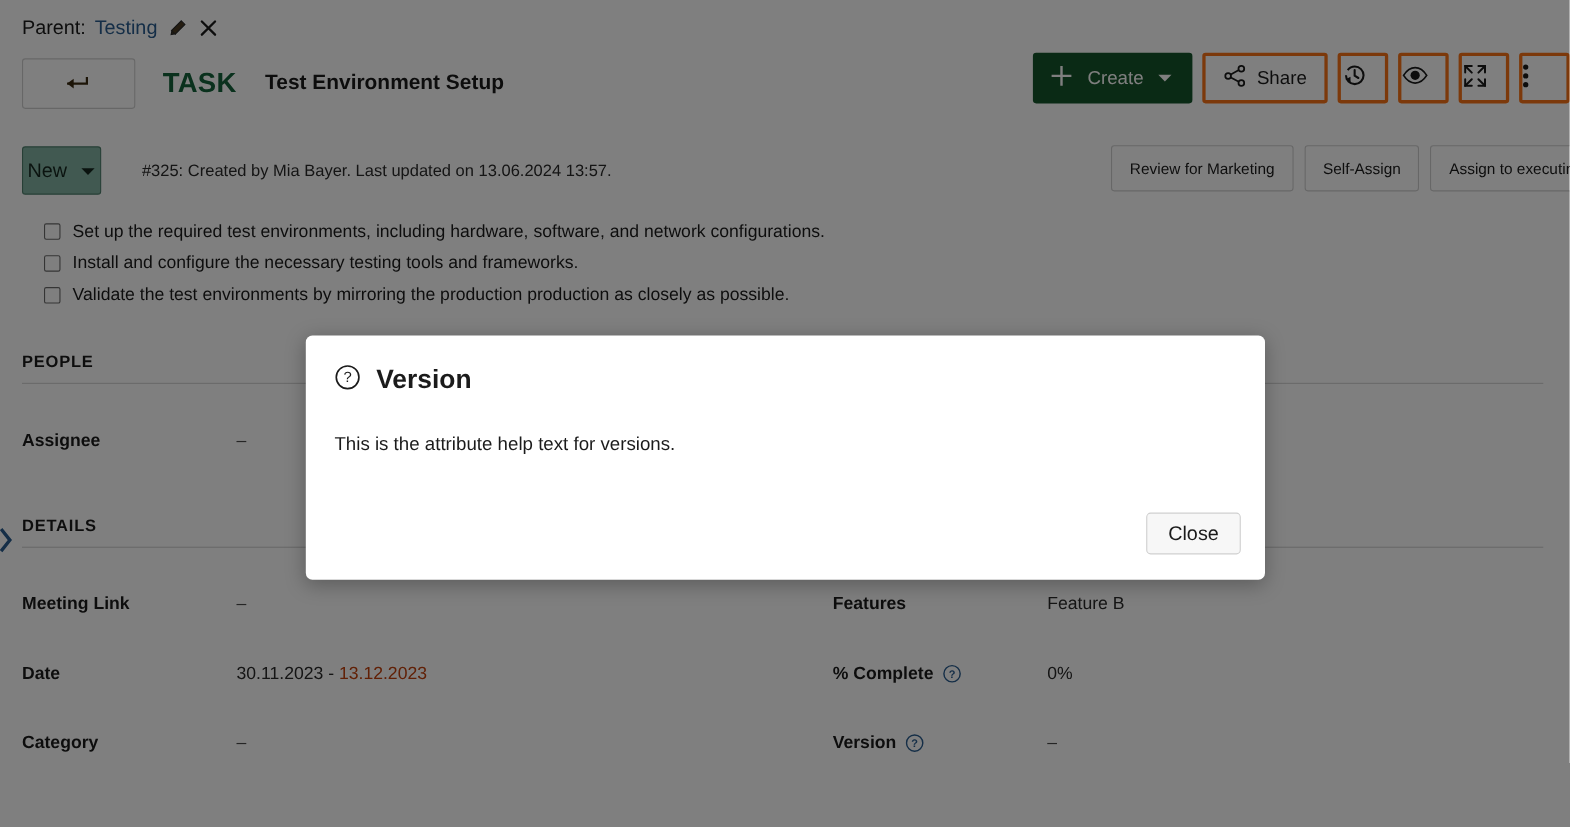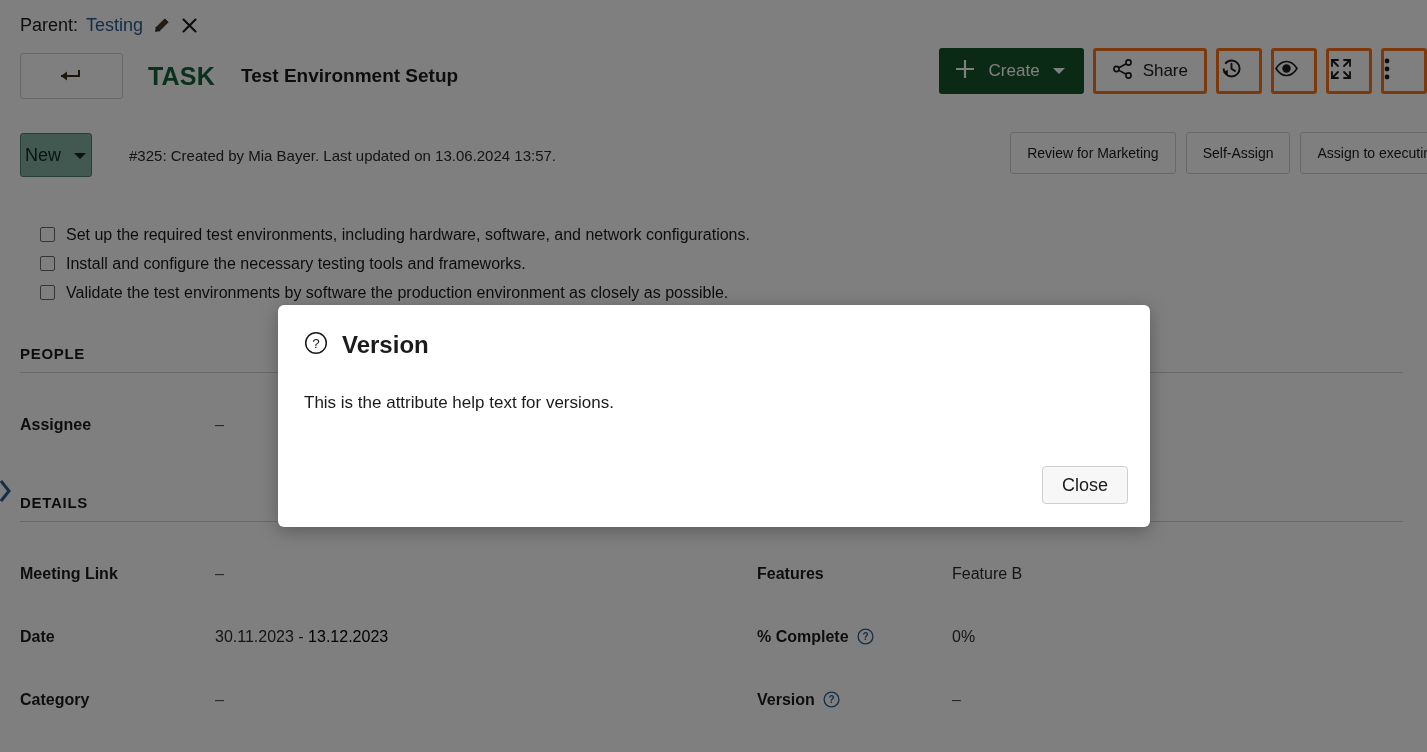--- a/index.html
+++ b/index.html
@@ -168,21 +168,21 @@
     font-size: 14px;
     color: #1b1b1b;
     cursor: pointer;
     white-space: nowrap;
     font-family: inherit;
     text-align: center;
   }
 
   
   .checklist {
-    margin-top: 42px;
+    margin-top: 18px;
     padding-left: 40px;
   }
   .check-item {
     display: flex;
     align-items: center;
     gap: 11px;
     height: 29px;
     font-size: 16px;
     color: #1b1b1b;
     white-space: nowrap;
@@ -236,21 +236,21 @@
     color: #1b1b1b;
     display: flex;
     align-items: center;
     gap: 8px;
   }
   .field-value {
     font-size: 16px;
     color: #2b2b2b;
   }
   .dash { color: #4b4b4b; }
-  .date-overdue { color: #000000; }
+  .date-overdue { color: #c2410c; }
   .help-icon {
     width: 17px;
     height: 17px;
     cursor: pointer;
     display: inline-flex;
   }
 
   
   .drawer-handle {
     position: absolute;
@@ -433,21 +433,21 @@
     <div class="check-item">
       <span class="checkbox"></span>
       <span>Set up the required test environments, including hardware, software, and network configurations.</span>
     </div>
     <div class="check-item">
       <span class="checkbox"></span>
       <span>Install and configure the necessary testing tools and frameworks.</span>
     </div>
     <div class="check-item">
       <span class="checkbox"></span>
-      <span>Validate the test environments by software the production environment as closely as possible.</span>
+      <span>Validate the test environments by mirroring the production production as closely as possible.</span>
     </div>
   </div>
 
   <div class="section">
     <div class="section-title">PEOPLE</div>
     <div class="section-rule"></div>
     <div class="fields">
       <div class="field-col">
         <div class="field-row">
           <div class="field-label">Assignee</div>

